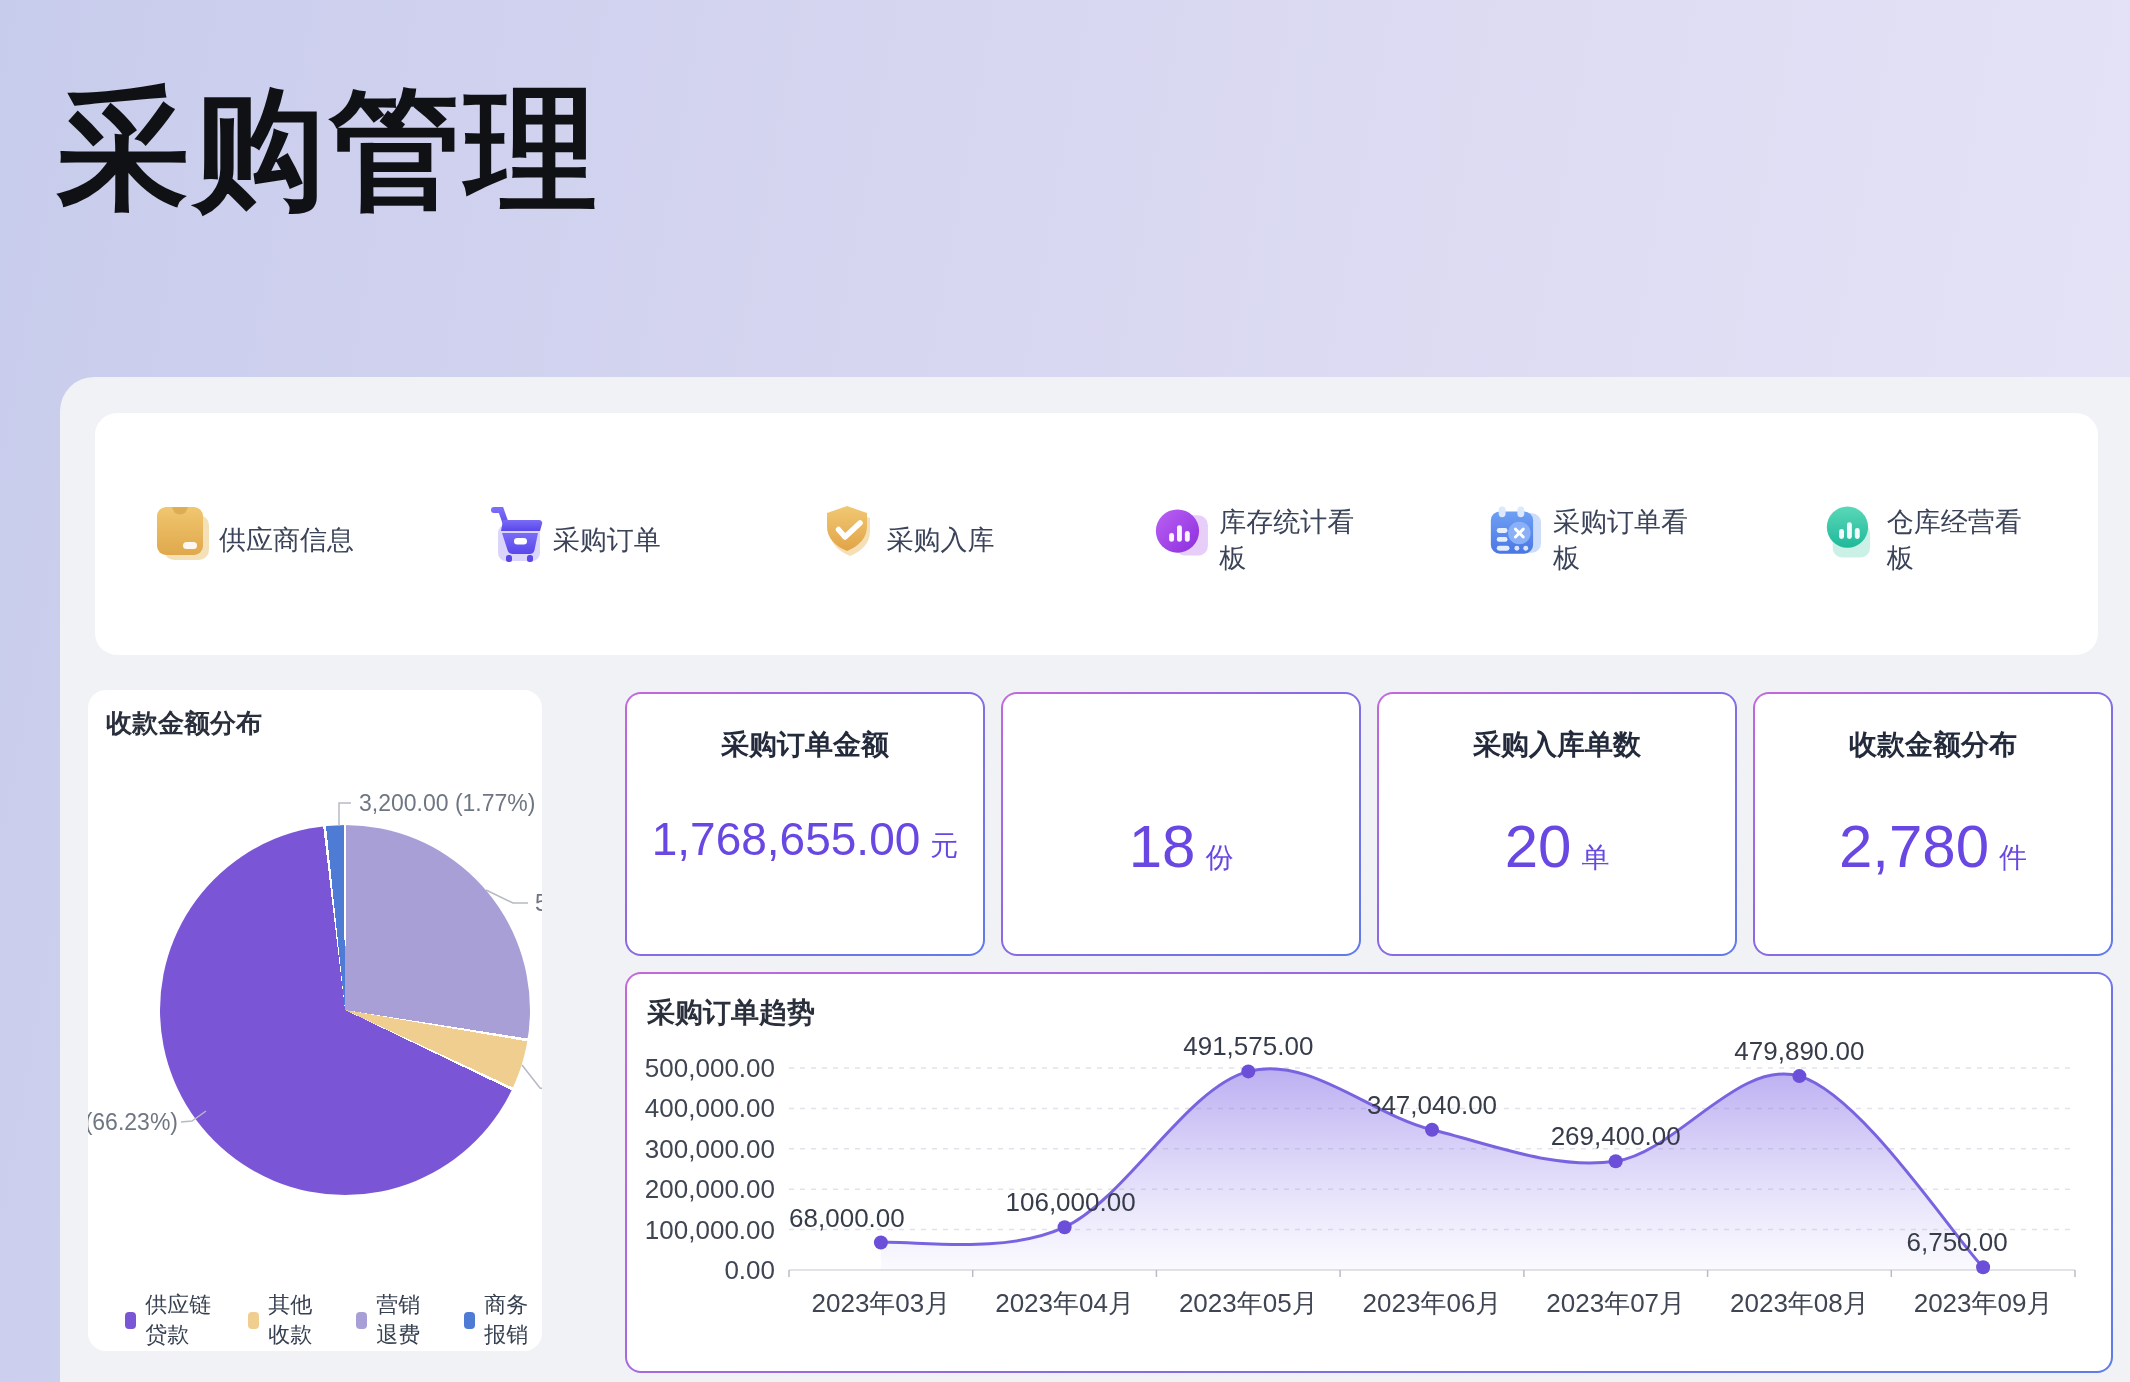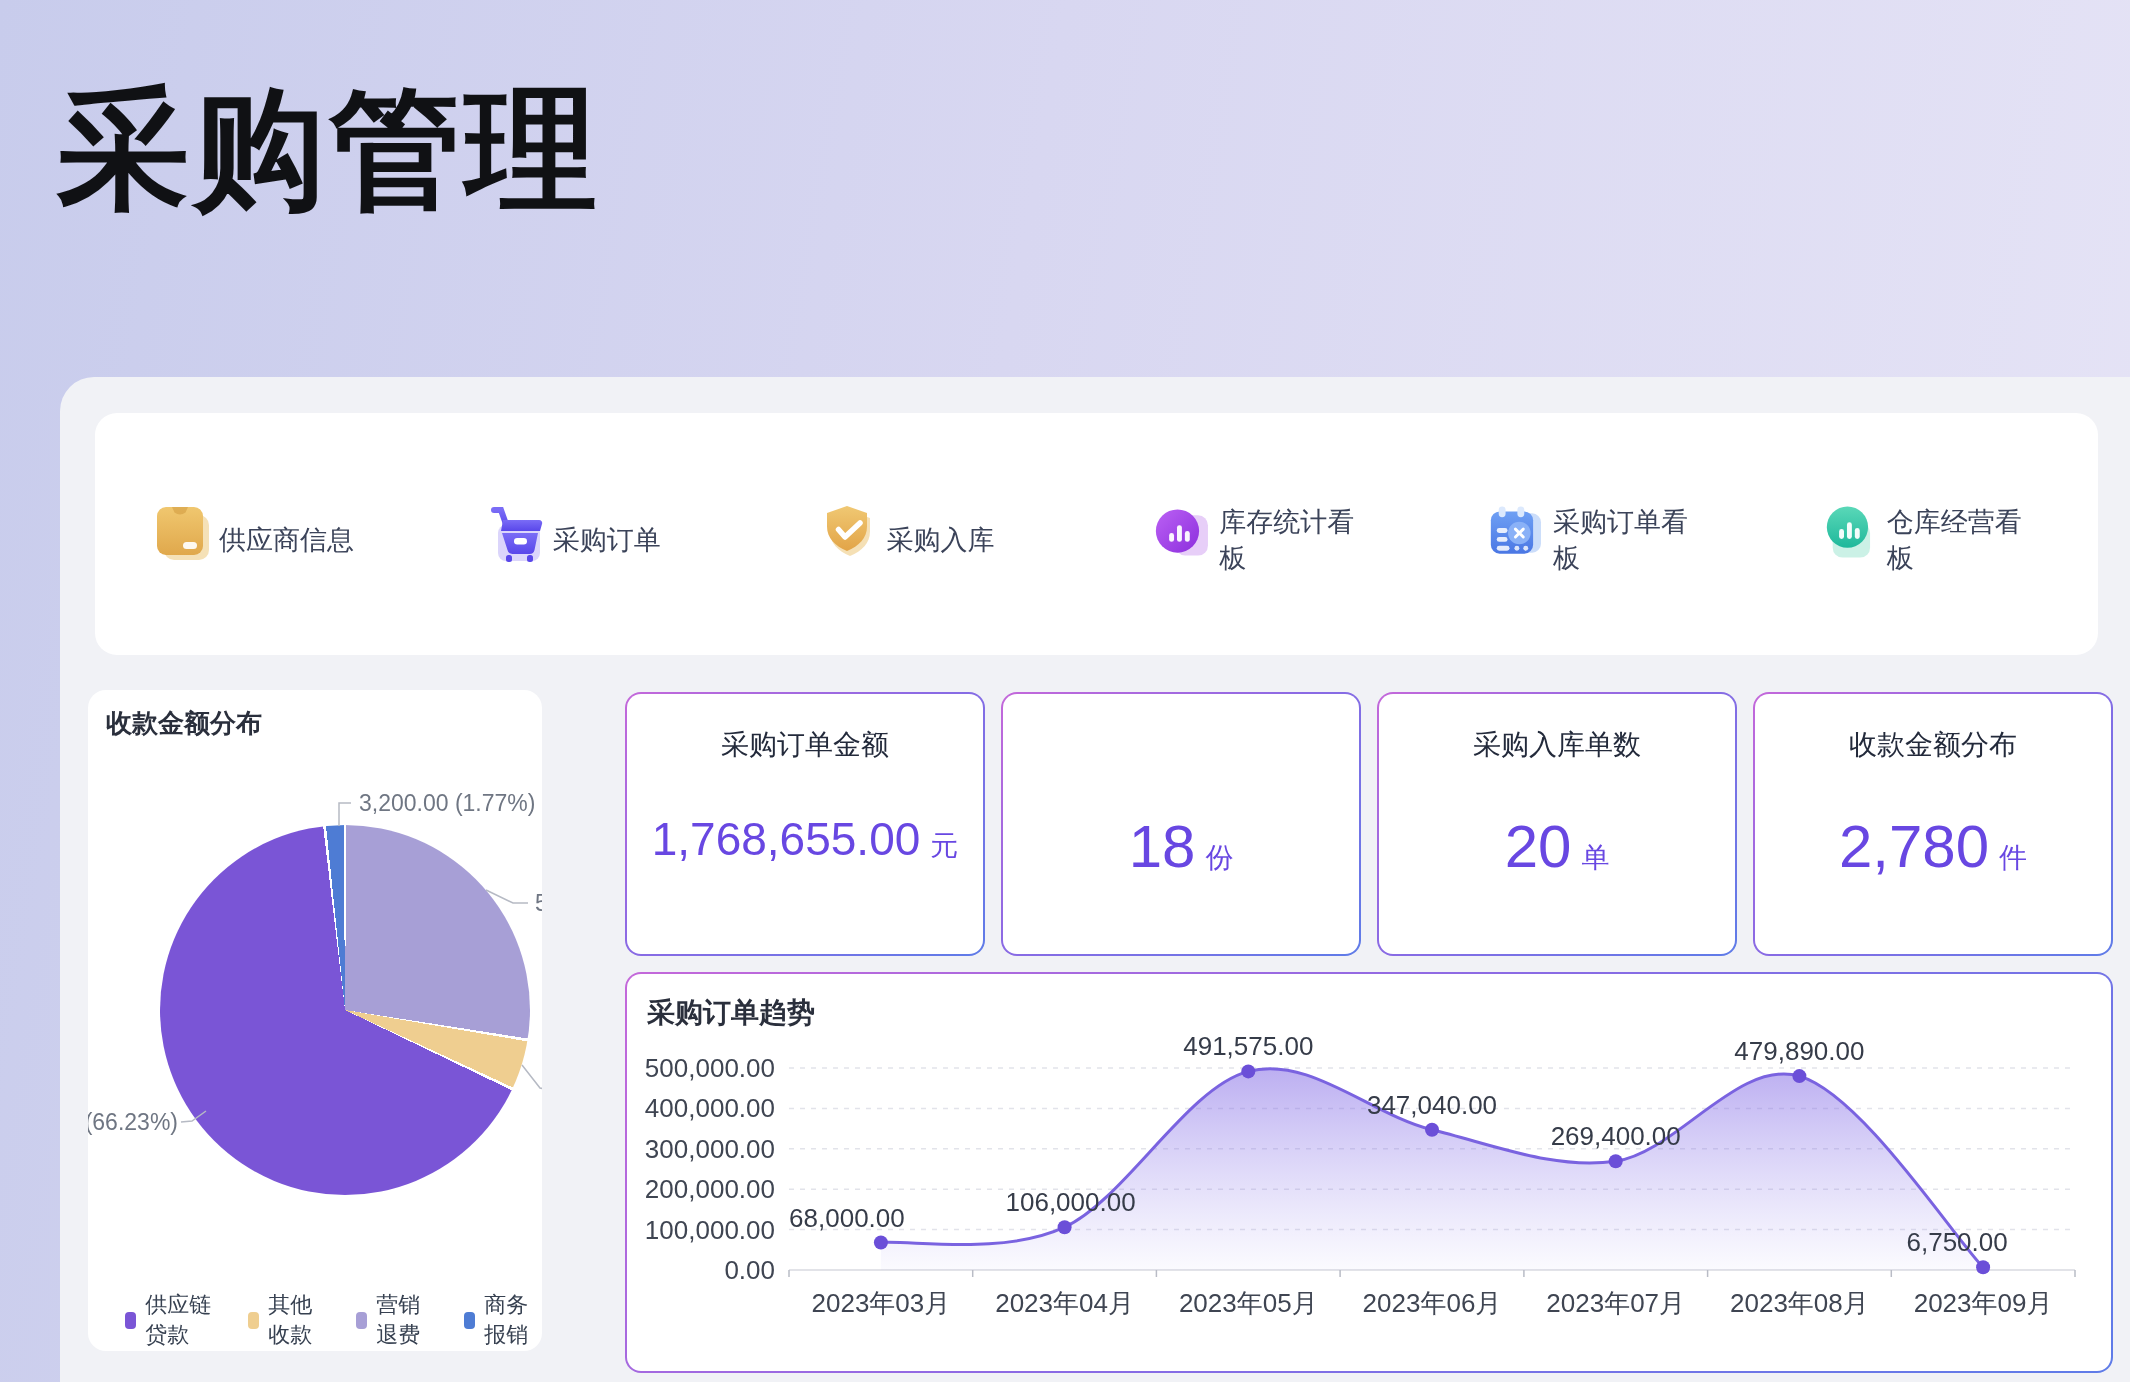--- a/index.html
+++ b/index.html
@@ -37,21 +37,21 @@
   }
   .legend-item{display:flex;align-items:center;gap:9px;cursor:pointer;}
   .legend-item .sw{width:17px;height:17px;border-radius:4px;}
   .legend-item .t{font-size:22px;color:#374151;}
   .stat-card,.trend-card{
     border:2.5px solid transparent;border-radius:16px;
     background:linear-gradient(#fff,#fff) padding-box,
                linear-gradient(140deg,#c468da 0%,#8b6ae4 45%,#5f7ce8 100%) border-box;
   }
   .stat-card{position:absolute;top:692px;width:356px;height:260px;}
-  .stat-card .st{position:absolute;left:0;right:0;top:32px;text-align:center;font-size:28px;font-weight:400;color:#232a3b;}
+  .stat-card .st{position:absolute;left:0;right:0;top:32px;text-align:center;font-size:28px;font-weight:700;color:#232a3b;}
   .stat-card .sv{position:absolute;left:0;right:0;top:118px;text-align:center;color:#6847e2;}
   .stat-card .v{font-size:46px;font-weight:500;}
   .stat-card .v.big{font-size:60px;}
   .stat-card .u{font-size:28px;margin-left:10px;}
   .trend-card{position:absolute;left:625px;top:972px;width:1484px;height:397px;overflow:hidden;}
   .trend-card .card-title{left:20px;top:20px;font-size:28px;}
   .trend-svg{position:absolute;left:0;top:0;}
 </style>
 </head>
 <body>

